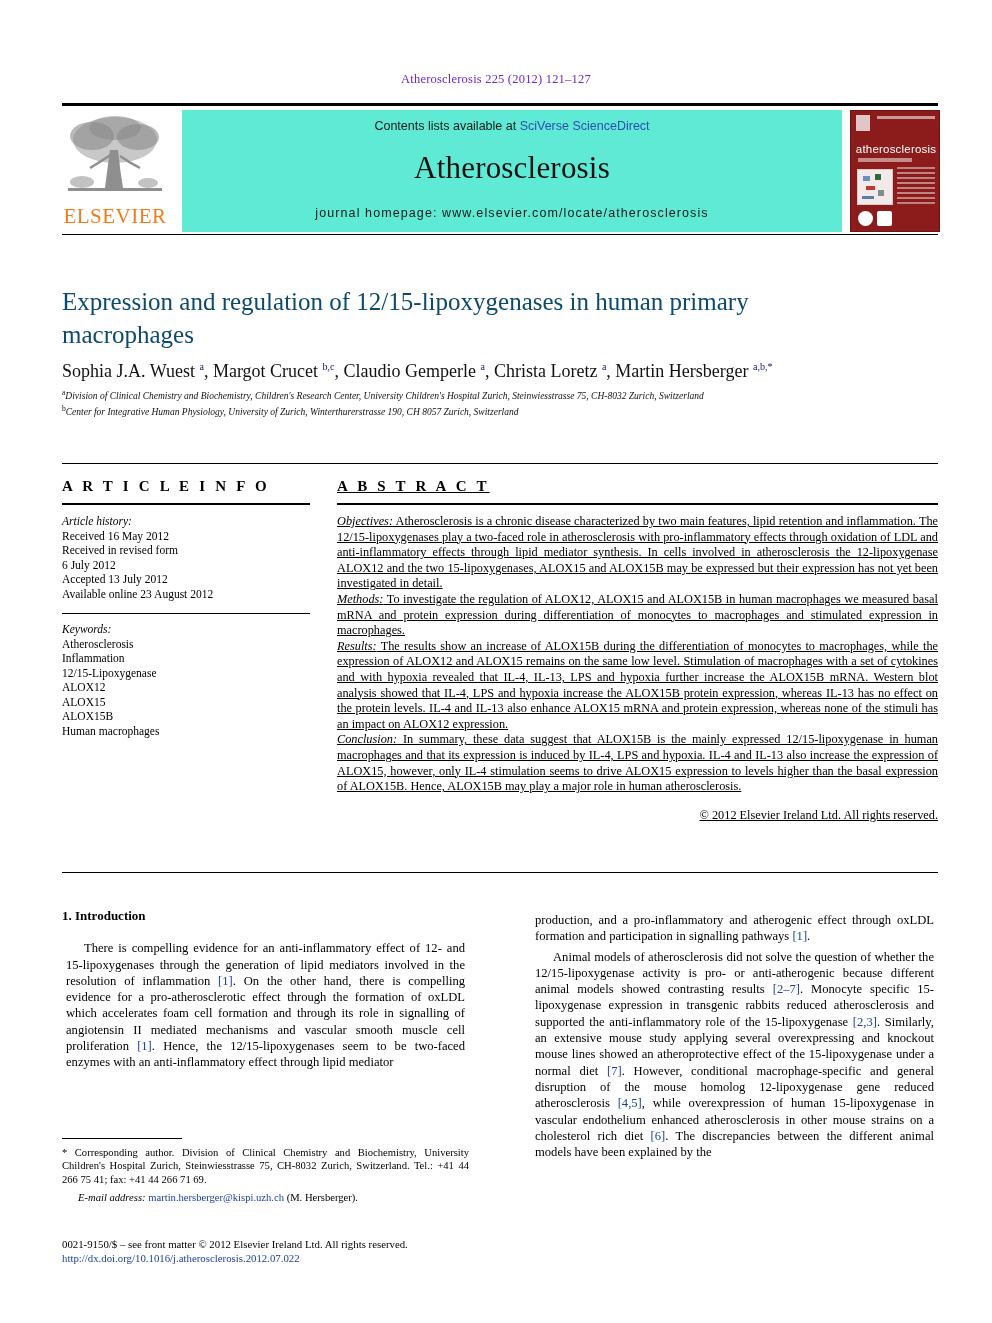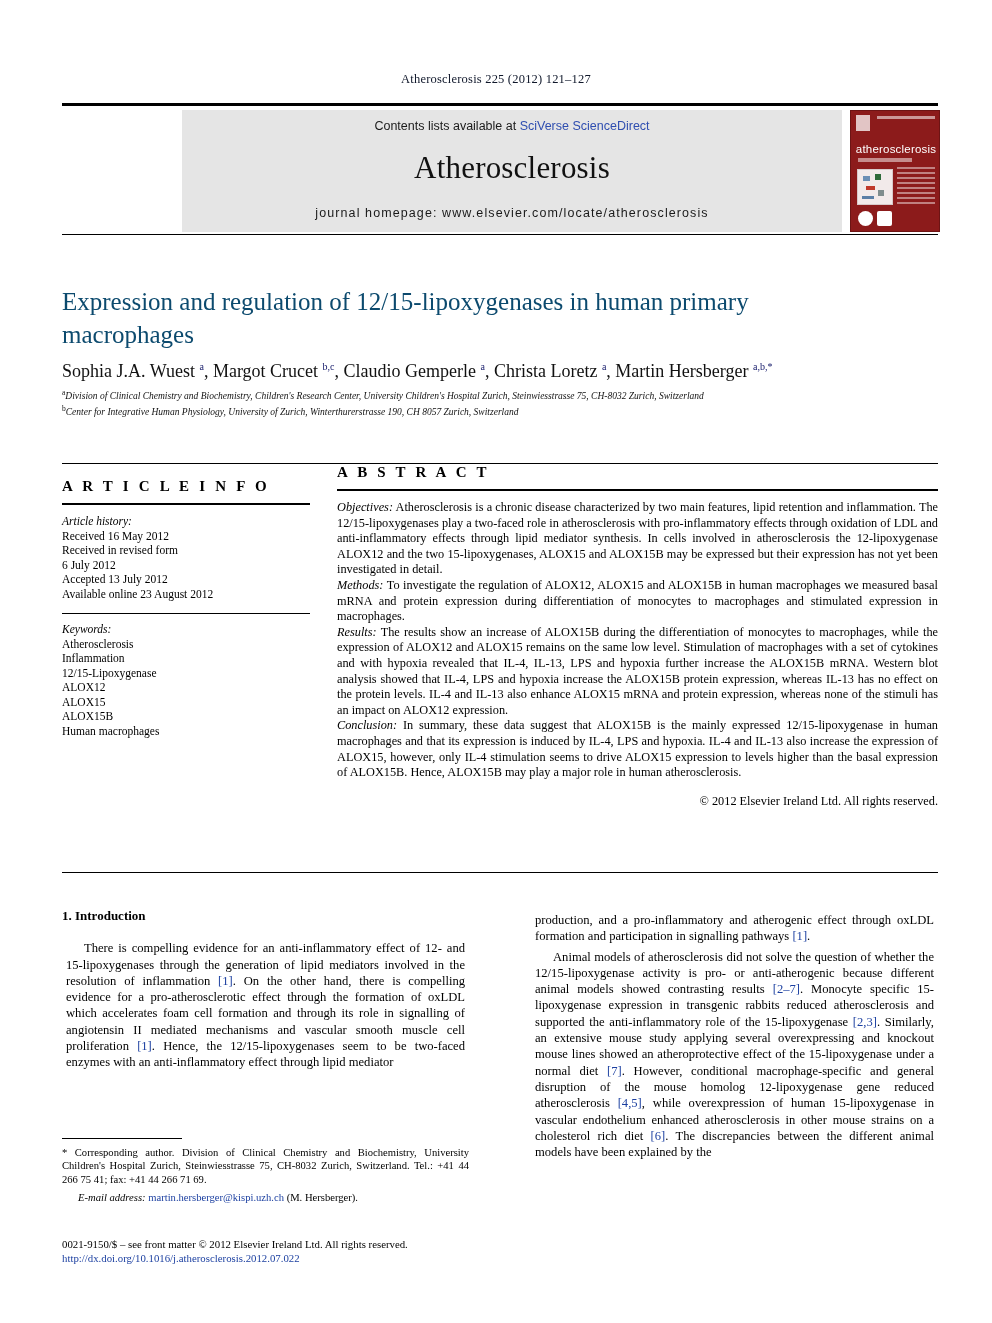--- a/index.html
+++ b/index.html
@@ -22,21 +22,21 @@
     height: 1323px;
   }
 
   
   .running-head {
     position: absolute;
     left: 0; top: 72px;
     width: 992px;
     text-align: center;
     font-size: 12.5px;
-    color: #0f172a;
+    color: #6d28d9;
     letter-spacing: 0.2px;
   }
 
   
   .masthead {
     position: absolute;
     left: 62px; top: 103px;
     width: 876px;
     height: 132px;
   }
@@ -63,21 +63,21 @@
     font-size: 21px;
     letter-spacing: 0.5px;
     color: #f07c1a;
     line-height: 1;
   }
   .banner {
     position: absolute;
     left: 120px; top: 7px;
     width: 660px;
     height: 122px;
-    background: #e5e5e5;
+    background: #5eead4;
   }
   .banner .contents {
     position: absolute;
     left: 0; top: 9px;
     width: 660px;
     text-align: center;
     font-family: "Liberation Sans", sans-serif;
     font-size: 12.5px;
     color: #1a1a1a;
   }
@@ -262,22 +262,23 @@
     font-style: italic;
   }
   .info-rule {
     height: 1px;
     background: #000;
     margin: 12px 0 8px 0;
   }
 
   .abstract-col {
     position: absolute;
-    left: 337px; top: 464px;
+    left: 337px; top: 478px;
     width: 601px;
+    text-decoration: underline;
   }
   .abs-body {
     margin-top: 9px;
     font-size: 12.3px;
     line-height: 15.6px;
     text-align: justify;
   }
   .abs-body p {
     margin: 0;
   }
@@ -353,20 +354,37 @@
 </head>
 <body>
 
 <div class="page">
 
   <div class="running-head">Atherosclerosis 225 (2012) 121–127</div>
 
   <div class="masthead">
     <div class="rule-top"></div>
 
+    <div class="elsevier-logo">
+      <svg class="tree-svg" width="106" height="96" viewBox="0 0 106 96">
+        <g fill="#7a7a7a">
+          <ellipse cx="53" cy="30" rx="42" ry="23" fill="#9a9a9a" opacity="0.55"></ellipse>
+          <ellipse cx="30" cy="26" rx="22" ry="14" fill="#8b8b8b" opacity="0.6"></ellipse>
+          <ellipse cx="76" cy="27" rx="21" ry="13" fill="#8b8b8b" opacity="0.6"></ellipse>
+          <ellipse cx="53" cy="18" rx="26" ry="12" fill="#888" opacity="0.5"></ellipse>
+          <path d="M48 40 q-3 22 -5 38 h18 q-3 -18 -5 -38 z" fill="#8f8f8f"></path>
+          <path d="M50 44 q-12 8 -22 14" stroke="#8f8f8f" stroke-width="2.5" fill="none"></path>
+          <path d="M58 46 q10 7 20 12" stroke="#8f8f8f" stroke-width="2.5" fill="none"></path>
+          <rect x="6" y="78" width="94" height="3" fill="#8f8f8f"></rect>
+          <ellipse cx="20" cy="72" rx="12" ry="6" fill="#9a9a9a" opacity="0.6"></ellipse>
+          <ellipse cx="86" cy="73" rx="10" ry="5" fill="#9a9a9a" opacity="0.6"></ellipse>
+        </g>
+      </svg>
+      <div class="elsevier-word">ELSEVIER</div>
+    </div>
 
     <div class="banner">
       <div class="contents"><span>Contents lists available at </span><span class="sd-link">SciVerse ScienceDirect</span></div>
       <div class="jtitle">Atherosclerosis</div>
       <div class="homepage">journal homepage: www.elsevier.com/locate/atherosclerosis</div>
     </div>
 
     <div class="cover">
       <div class="cov-elsevier"></div>
       <div class="cov-topline"></div>

